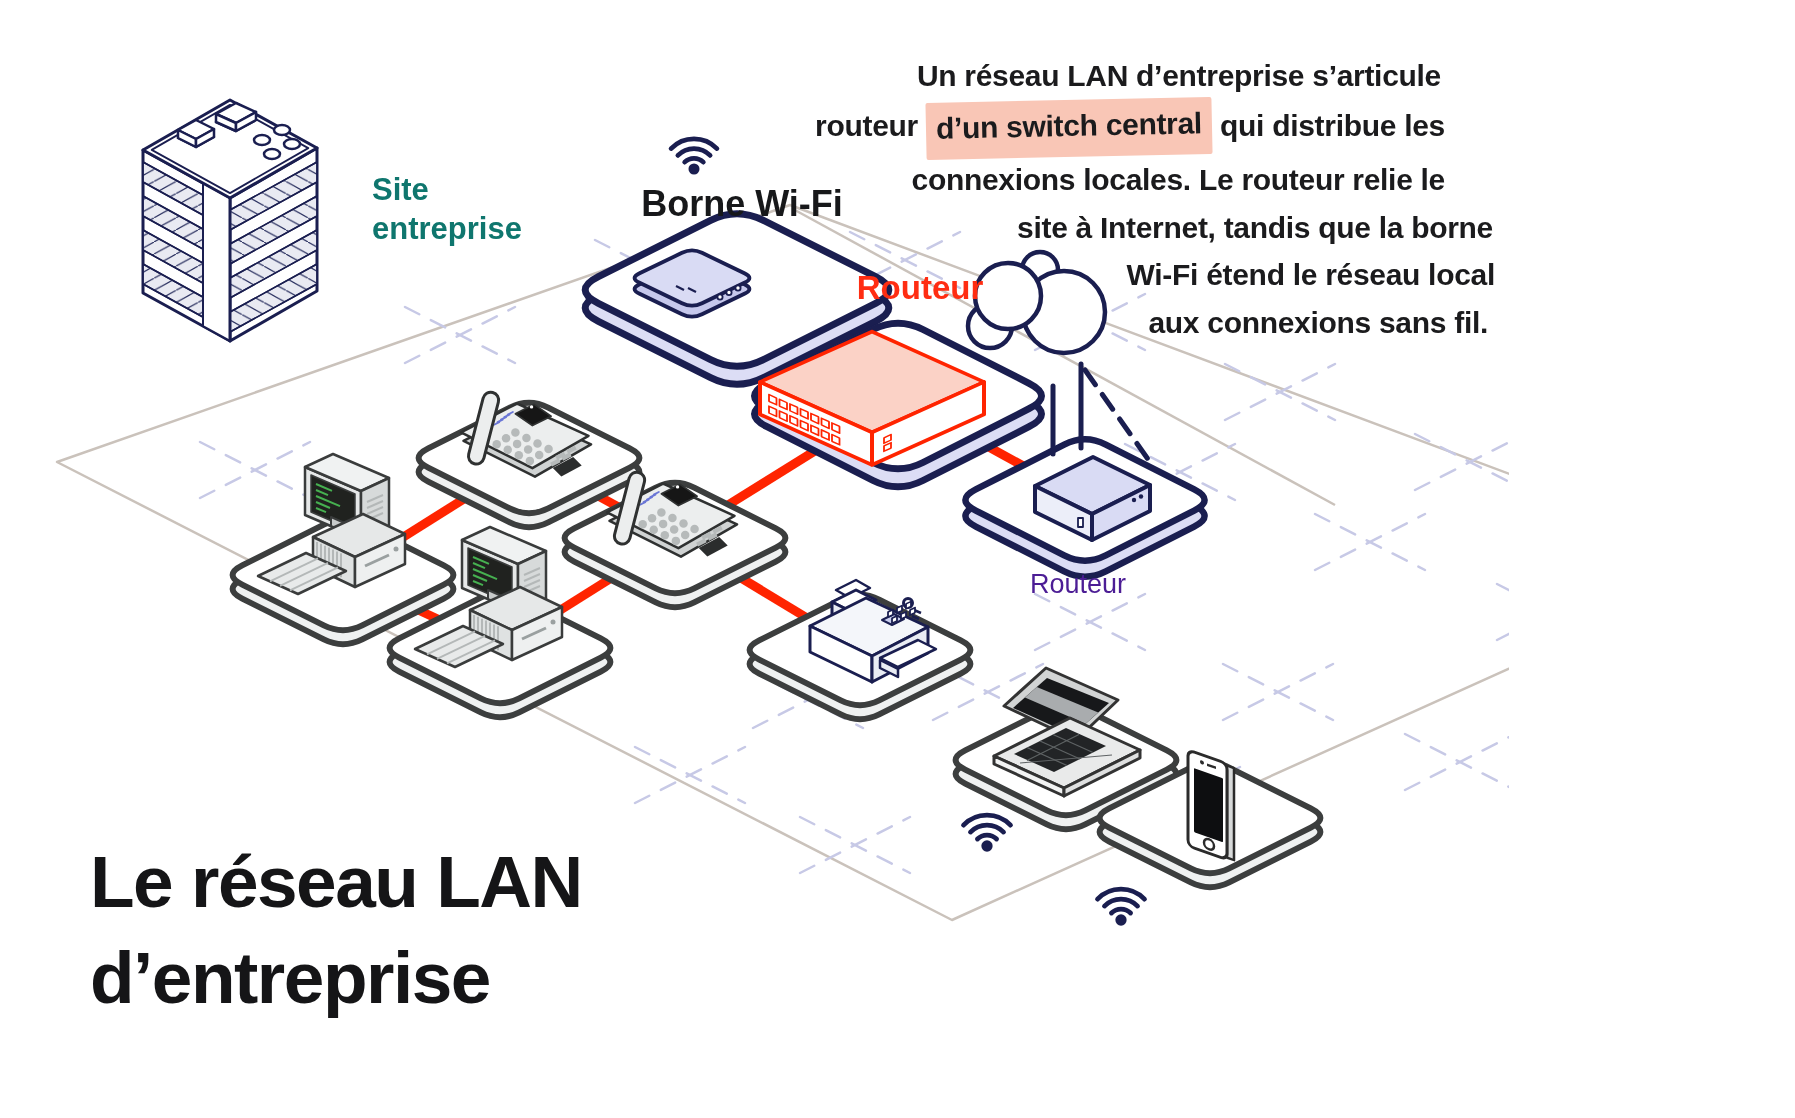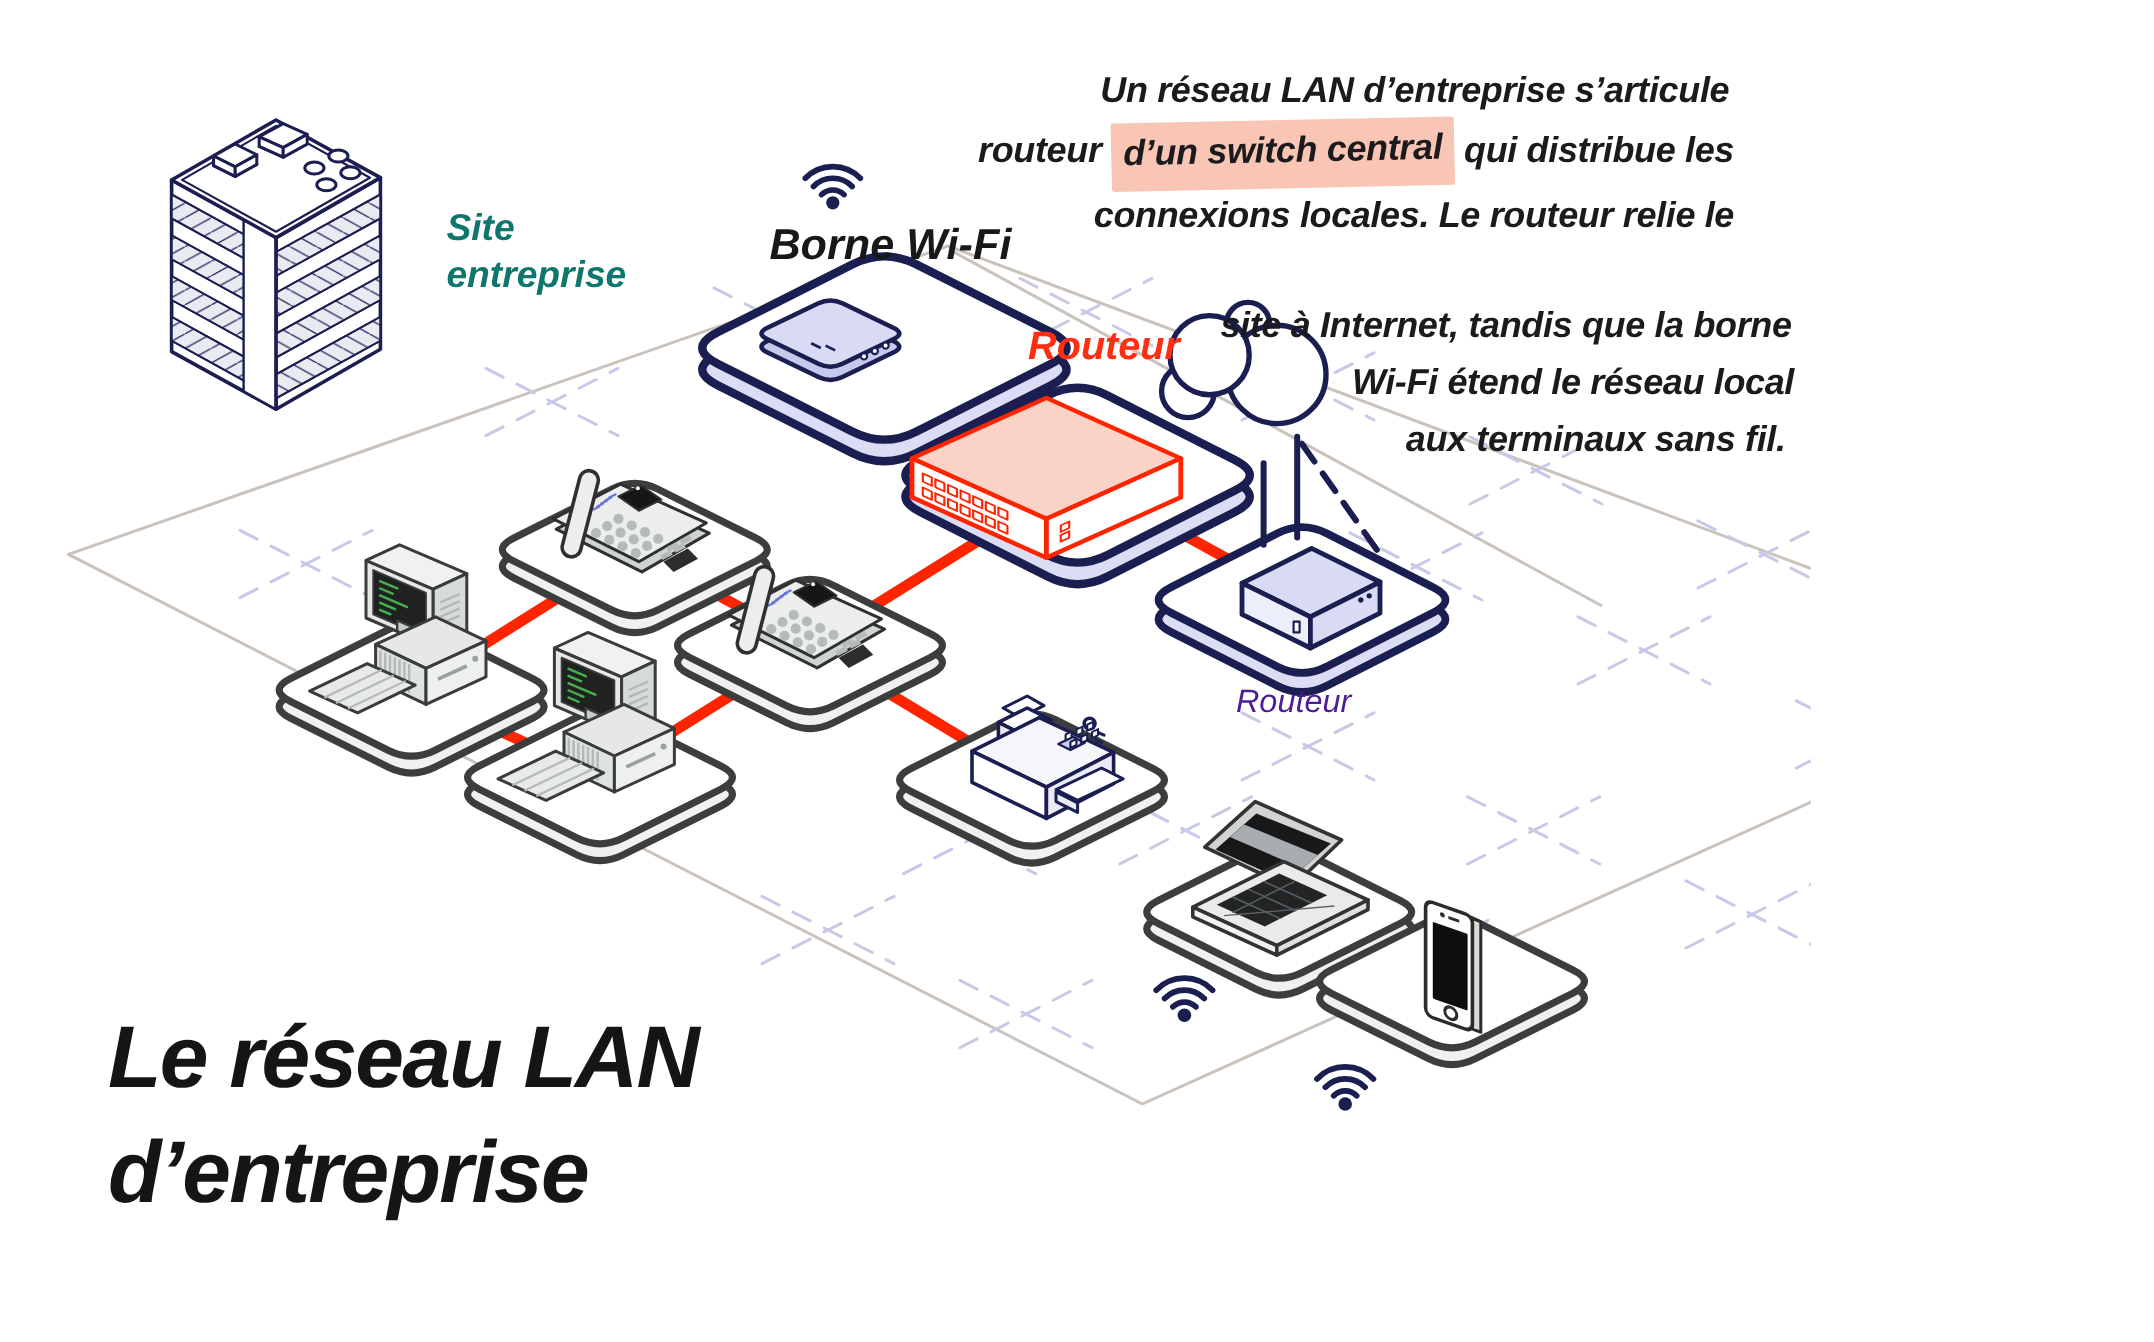--- a/index.html
+++ b/index.html
@@ -1,29 +1,29 @@
 <!DOCTYPE html>
 <html><head>
 <meta charset="utf-8">
 <style>
   html,body{margin:0;padding:0;background:#fff;}
   .canvas{
     position:relative;width:1509px;height:1118px;background:#fff;overflow:hidden;
-    font-family:"Liberation Sans","DejaVu Sans",sans-serif;color:#1b1b1d;font-style:italic;
+    font-family:"Liberation Sans","DejaVu Sans",sans-serif;color:#1b1b1d;
   }
   .scene{position:absolute;left:0;top:0;}
   .label{position:absolute;white-space:pre-line;}
   .desc{
     position:absolute;left:758px;top:52px;width:755px;text-align:right;
     font-size:30px;font-weight:700;letter-spacing:-0.3px;line-height:47.5px;color:#1b1b1d;
   }
   .desc-line:nth-child(1){margin-right:72px;}
   .desc-line:nth-child(2){margin-right:68px;}
   .desc-line:nth-child(3){margin-right:68px;}
-  .desc-line:nth-child(4){margin-right:20px;margin-top:44px;}
+  .desc-line:nth-child(4){margin-right:20px;}
   .desc-line:nth-child(5){margin-right:18px;}
   .desc-line:nth-child(6){margin-right:25px;}
   .hl{
     background:#f9c6b6;padding:2px 10px 7px;border-radius:2px;
     display:inline-block;transform:rotate(-1.2deg);
   }
   .site-label{left:372px;top:170px;font-size:31px;font-weight:700;line-height:39px;color:#0f766e;}
   .ap-label{left:694px;top:183px;transform:translateX(-50%);font-size:36px;font-weight:700;color:#17181a;margin-left:48px;}
   .switch-label{left:920px;top:269px;transform:translateX(-50%);font-size:33px;font-weight:700;color:#ff2d12;}
   .router-label{left:1078px;top:569px;transform:translateX(-50%);font-size:27px;font-weight:400;color:#4c1d95;}
@@ -388,21 +388,21 @@
         <use href="#wifi"></use>
       </g>
 </svg>
 
   <div class="desc">
     <div class="desc-line"><span>Un réseau LAN d’entreprise s’articule</span></div>
     <div class="desc-line"><span>routeur </span><span class="hl">d’un switch central</span><span> qui distribue les</span></div>
     <div class="desc-line"><span>connexions locales. Le routeur relie le</span></div>
     <div class="desc-line"><span>site à Internet, tandis que la borne</span></div>
     <div class="desc-line"><span>Wi-Fi étend le réseau local</span></div>
-    <div class="desc-line"><span>aux terminaux sans fil.</span></div>
+    <div class="desc-line"><span>aux connexions sans fil.</span></div>
   </div>
 
   <div class="label site-label">Site
 entreprise</div>
   <div class="label ap-label">Borne Wi-Fi</div>
   <div class="label switch-label">Routeur</div>
   <div class="label router-label">Routeur</div>
 
   <h1 class="title">Le réseau LAN
 d’entreprise</h1>

